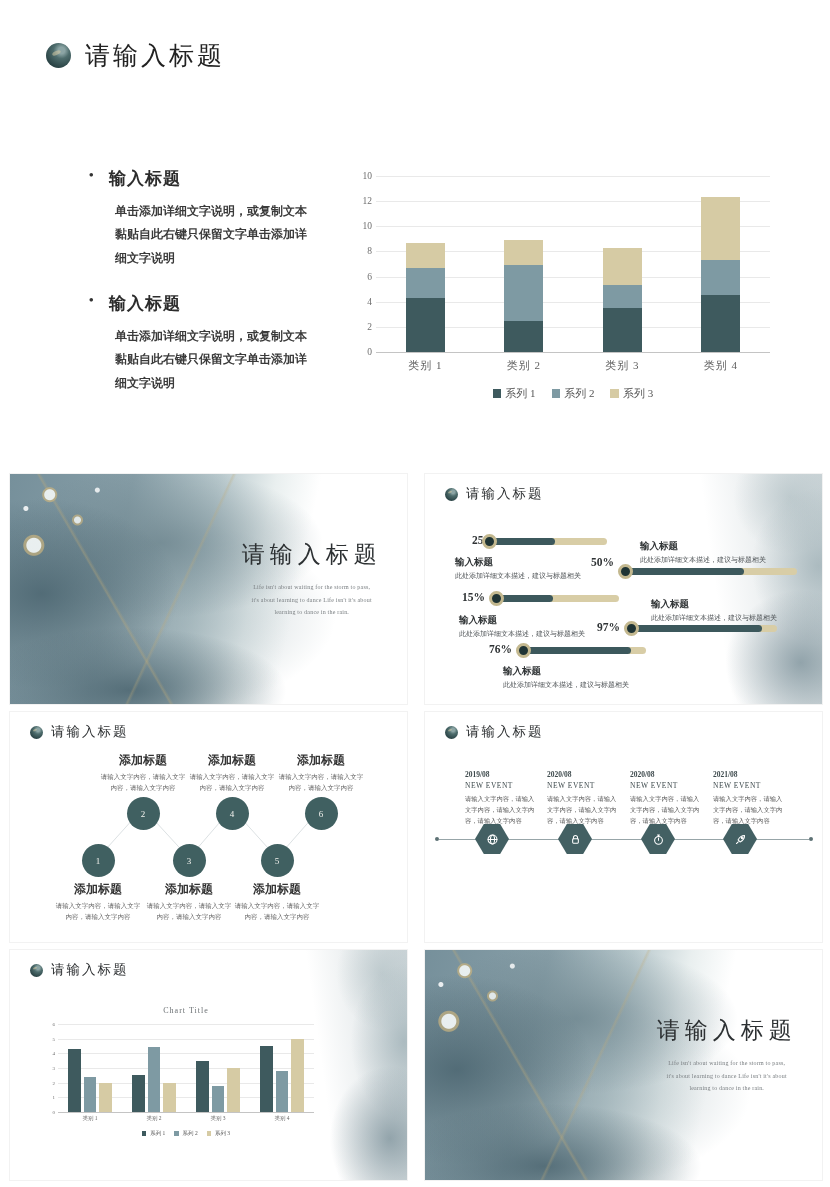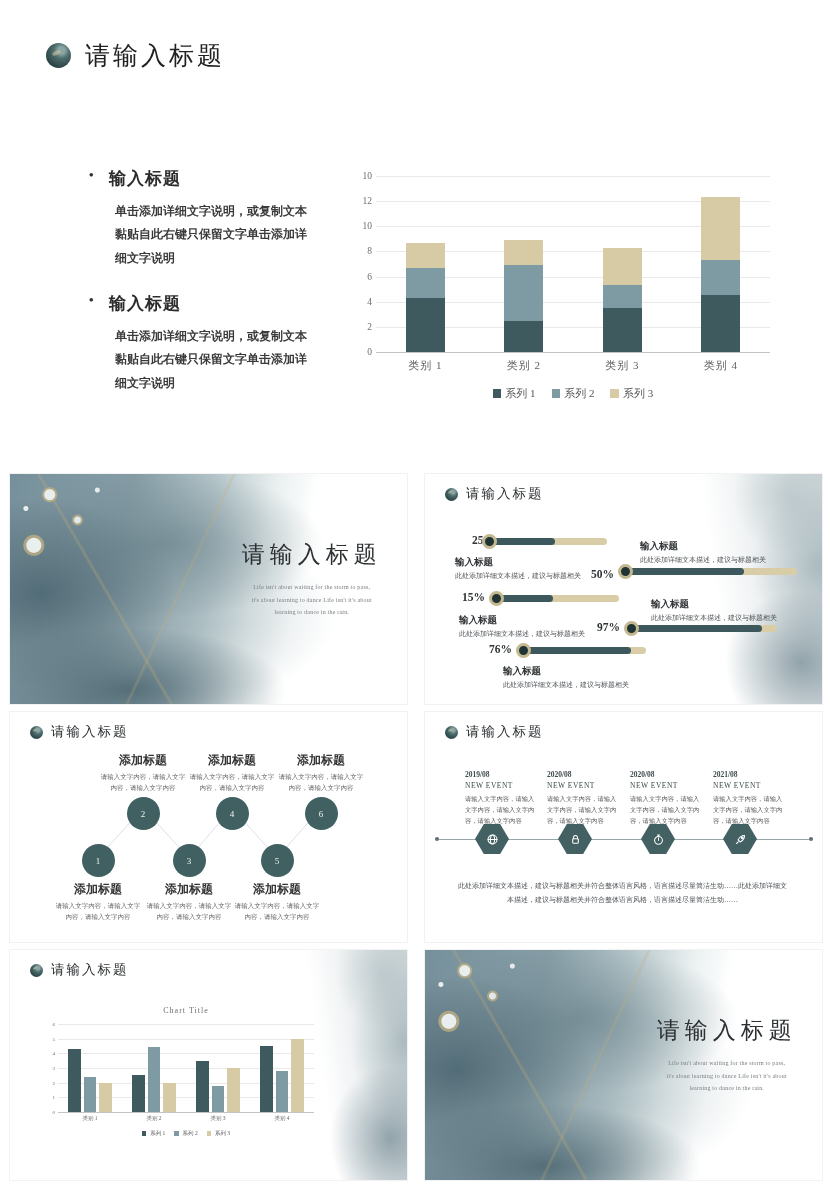--- a/index.html
+++ b/index.html
@@ -84,21 +84,21 @@
   
   .pb-pct{position:absolute;font-size:11.5px;font-weight:700;color:#2f3335;z-index:2;}
   .pb-bar{position:absolute;height:7px;background:#d8cda6;border-radius:4px;z-index:2;}
   .pb-fill{position:absolute;left:0;top:0;height:7px;background:#3c585c;border-radius:4px;}
   .pb-knob{position:absolute;left:-3px;top:-4px;width:9px;height:9px;background:#1f3435;
            border:3px solid #c3b88f;border-radius:50%;z-index:3;}
   .pb-label{position:absolute;z-index:2;}
   .pb-title{font-size:9.5px;font-weight:700;color:#2f3335;}
   .pb-desc{font-size:7px;color:#4e5356;margin-top:2px;}
   #pb1-pct{left:47px;top:60px}   #pb1-bar{left:60px;top:64px;width:122px}  #pb1-label{left:30px;top:82px}
-  #pb2-label{left:215px;top:66px}#pb2-pct{left:166px;top:94px}             #pb2-bar{left:196px;top:94px;width:176px}
+  #pb2-label{left:215px;top:66px}#pb2-pct{left:166px;top:82px}             #pb2-bar{left:196px;top:94px;width:176px}
   #pb3-pct{left:37px;top:117px}  #pb3-bar{left:67px;top:121px;width:127px} #pb3-label{left:34px;top:140px}
   #pb4-label{left:226px;top:124px}#pb4-pct{left:172px;top:147px}           #pb4-bar{left:202px;top:151px;width:150px}
   #pb5-pct{left:64px;top:169px}  #pb5-bar{left:94px;top:173px;width:127px} #pb5-label{left:78px;top:191px}
 
   
   .c-connector{position:absolute;inset:0;z-index:1;}
   .c-item{position:absolute;width:96px;text-align:center;z-index:2;}
   .c-item.top{top:40px}.c-item.bot{top:128px}
   #c2{left:85px}#c4{left:174px}#c6{left:263px}
   #c1{left:40px}#c3{left:131px}#c5{left:219px}
@@ -362,21 +362,20 @@
           <circle cx="8" cy="9" r="4.8"></circle>
           <path d="M8 9V6.2M6.8 2.5h2.4M8 2.5v1.6"></path>
         </svg>
     </div>
     <div class="hex" id="hx4">
       <svg viewBox="0 0 16 16">
           <path d="M3 13l2.2-2.2M5 8.5C7 4.5 10 3 13 3c0 3-1.5 6-5.5 8L5 8.5zM5 8.5L7.5 11"></path>
           <circle cx="10" cy="6" r="1"></circle>
         </svg>
     </div>
-    <div class="tl-footer">此处添加详细文本描述，建议与标题相关并符合整体语言风格，语言描述尽量简洁生动……此处添加详细文本描述，建议与标题相关并符合整体语言风格，语言描述尽量简洁生动……</div>
   </section>
 
   <section class="slide" id="s-chart">
     <div class="ink-band narrow"></div>
     <div class="s-header">
       <span class="logo"></span>
       <span class="s-title">请输入标题</span>
     </div>
     <div class="chart chart-small">
       <div class="cs-title">Chart Title</div>

